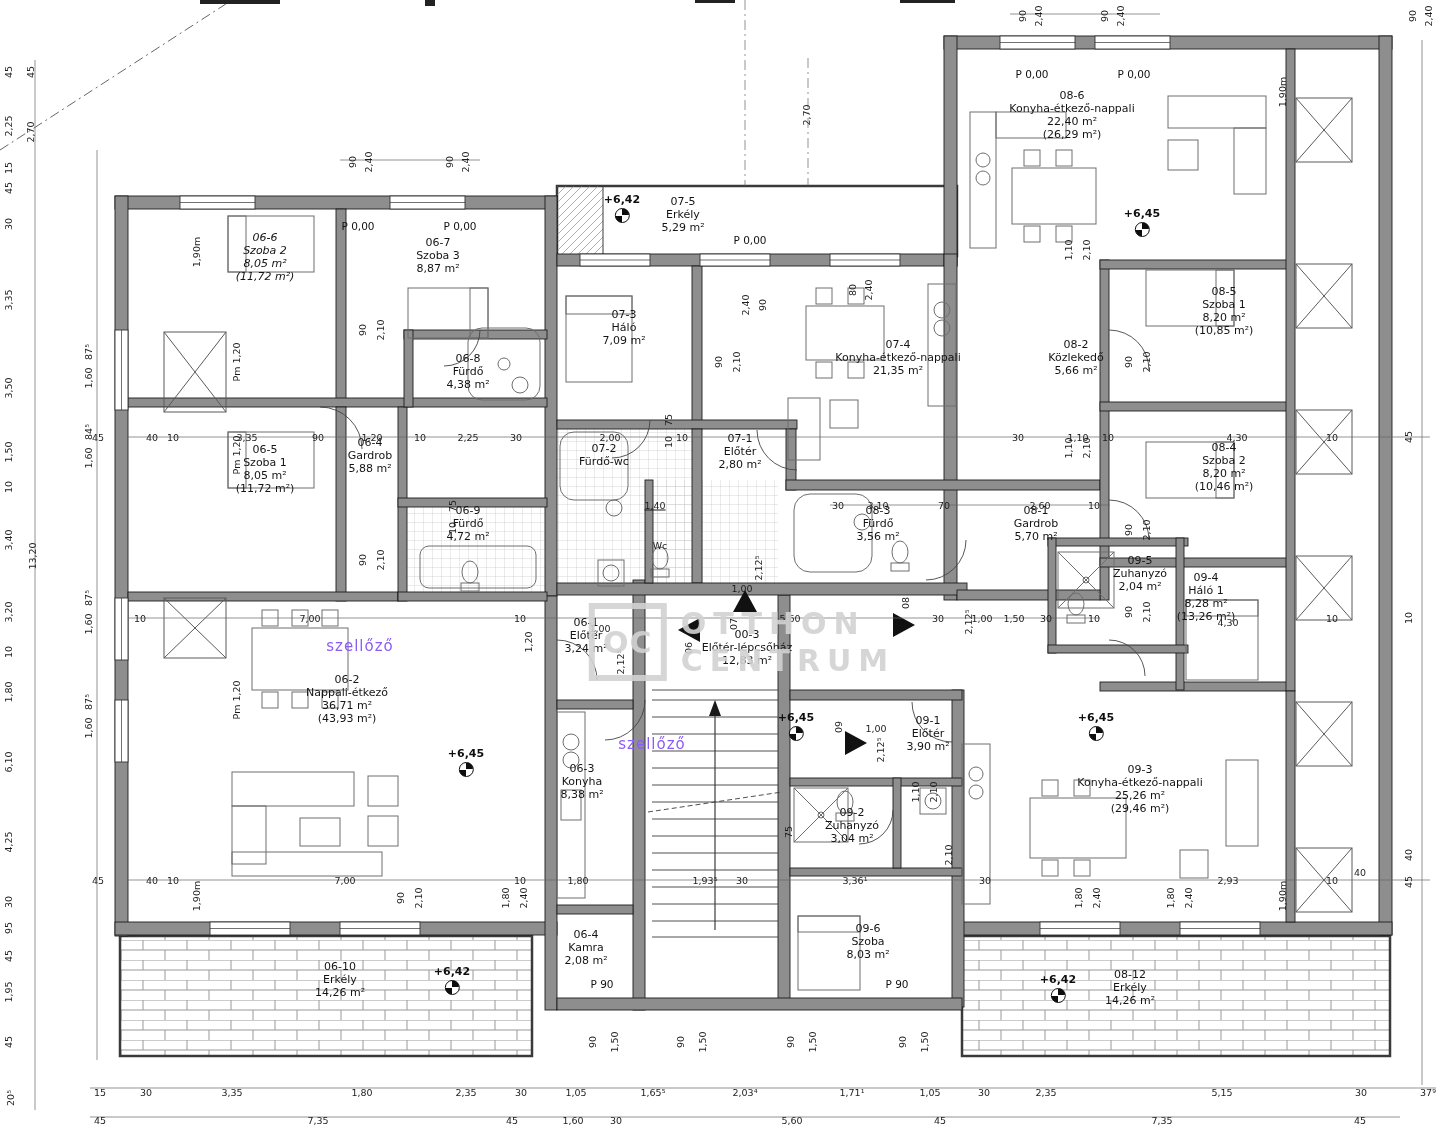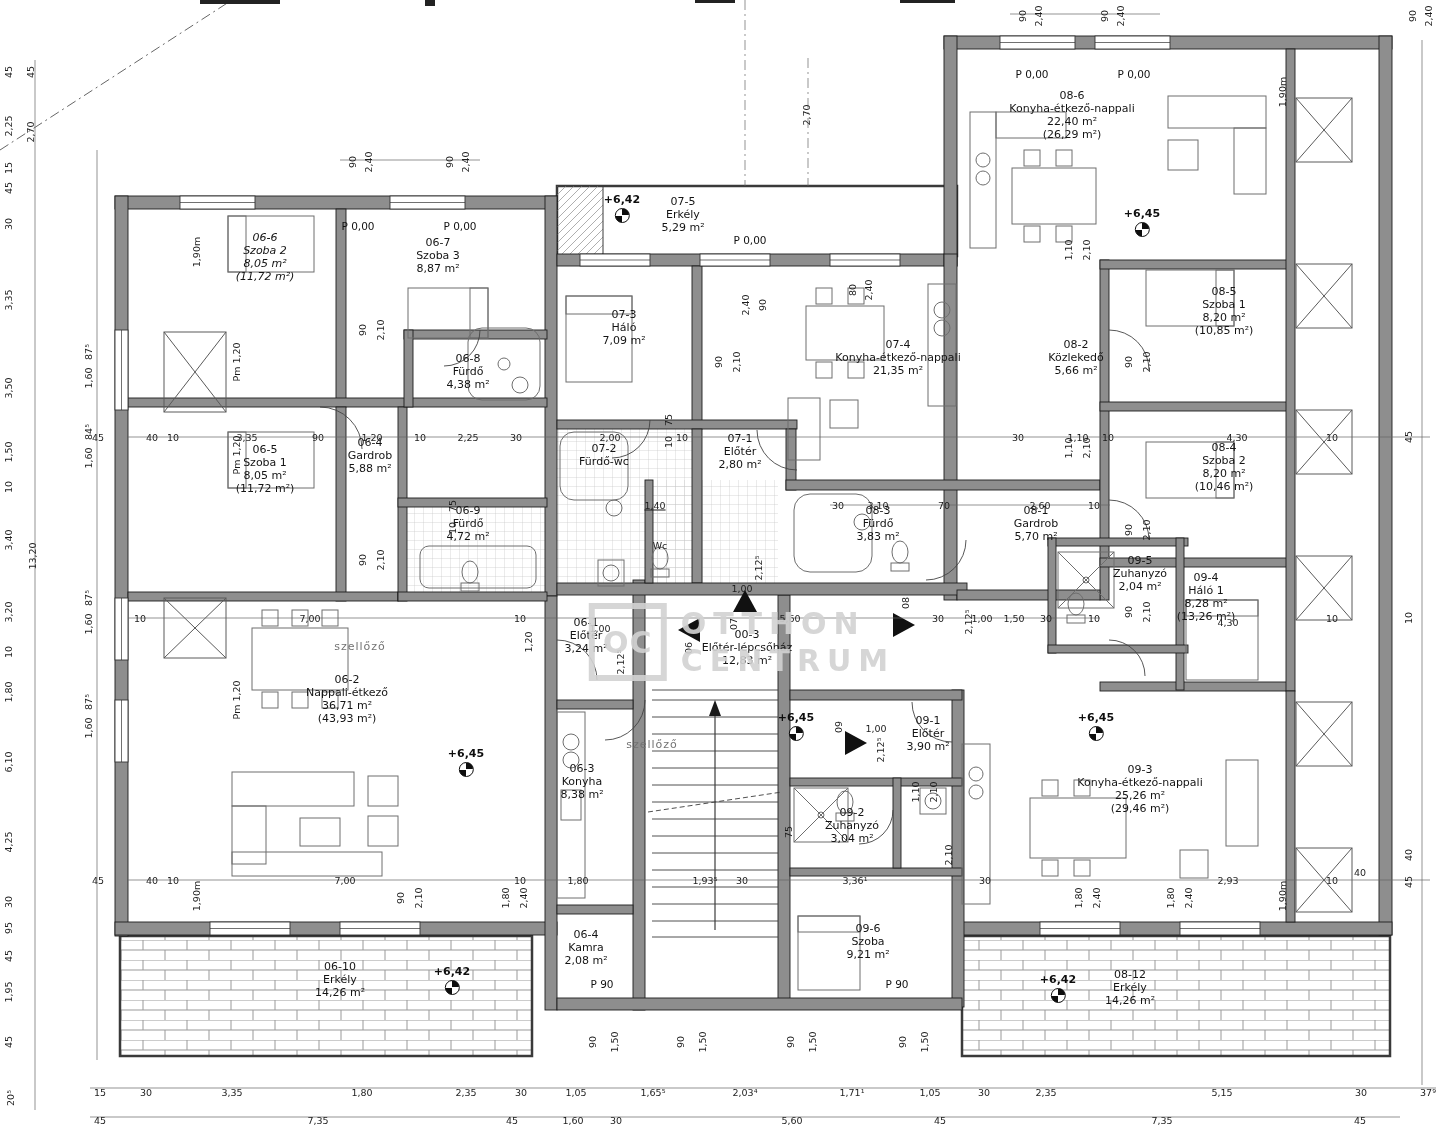--- a/index.html
+++ b/index.html
@@ -7,21 +7,21 @@
         font-family:"DejaVu Sans",sans-serif;color:#161616;}
   #plan svg{position:absolute;left:0;top:0;}
   #labels{position:absolute;left:0;top:0;width:100%;height:100%;}
   .room-label{position:absolute;transform:translate(-50%,-50%);text-align:center;
               font-size:11px;line-height:1.18;white-space:nowrap;color:#141414;}
   .dim{position:absolute;font-size:9.5px;color:#1d1d1d;white-space:nowrap;
        transform:translate(-50%,-50%);}
   .dim.v{transform:translate(-50%,-50%) rotate(-90deg);}
   .plate{position:absolute;font-size:10.5px;color:#111;white-space:nowrap;
          transform:translate(-50%,-50%);}
-  .vent{position:absolute;font-size:11px;color:#737373;letter-spacing:1px;
+  .vent{position:absolute;font-size:15px;color:#8b5cf6;letter-spacing:1px;
         transform:translate(-50%,-50%);}
   .lvl{position:absolute;transform:translate(-50%,-50%);display:flex;flex-direction:column;
        align-items:center;font-size:11px;font-weight:bold;color:#0e0e0e;}
   .lvl .ls{width:13px;height:13px;margin-top:2px;border:1.2px solid #0e0e0e;border-radius:50%;
        background:conic-gradient(#0e0e0e 0 90deg,#fff 90deg 180deg,#0e0e0e 180deg 270deg,#fff 270deg 360deg);}
   #watermark{position:absolute;left:742px;top:642px;transform:translate(-50%,-50%);
        display:flex;align-items:center;gap:14px;color:#d2d2d2;opacity:.9;pointer-events:none;}
   #watermark .wlogo{width:66px;height:66px;border:6px solid #d2d2d2;display:flex;
        align-items:center;justify-content:center;font-weight:bold;font-size:30px;letter-spacing:1px;}
   #watermark .wtxt{font-weight:bold;font-size:30px;letter-spacing:7px;line-height:1.25;}
@@ -376,21 +376,21 @@
         <div>(10,46 m²)</div>
       </div>
       <div class="room-label" style="left: 468px; top: 524px;">
         <div>06-9</div>
         <div>Fürdő</div>
         <div>4,72 m²</div>
       </div>
       <div class="room-label" style="left: 878px; top: 524px;">
         <div>08-3</div>
         <div>Fürdő</div>
-        <div>3,83 m²</div>
+        <div>3,56 m²</div>
       </div>
       <div class="room-label" style="left: 1036px; top: 524px;">
         <div>08-1</div>
         <div>Gardrob</div>
         <div>5,70 m²</div>
       </div>
       <div class="room-label" style="left: 1140px; top: 574px;">
         <div>09-5</div>
         <div>Zuhanyzó</div>
         <div>2,04 m²</div>
@@ -434,21 +434,21 @@
       </div>
       <div class="room-label" style="left: 1140px; top: 790px;">
         <div>09-3</div>
         <div>Konyha-étkező-nappali</div>
         <div>25,26 m²</div>
         <div>(29,46 m²)</div>
       </div>
       <div class="room-label" style="left: 868px; top: 942px;">
         <div>09-6</div>
         <div>Szoba</div>
-        <div>9,21 m²</div>
+        <div>8,03 m²</div>
       </div>
       <div class="room-label" style="left: 586px; top: 948px;">
         <div>06-4</div>
         <div>Kamra</div>
         <div>2,08 m²</div>
       </div>
       <div class="room-label" style="left: 340px; top: 980px;">
         <div>06-10</div>
         <div>Erkély</div>
         <div>14,26 m²</div>

